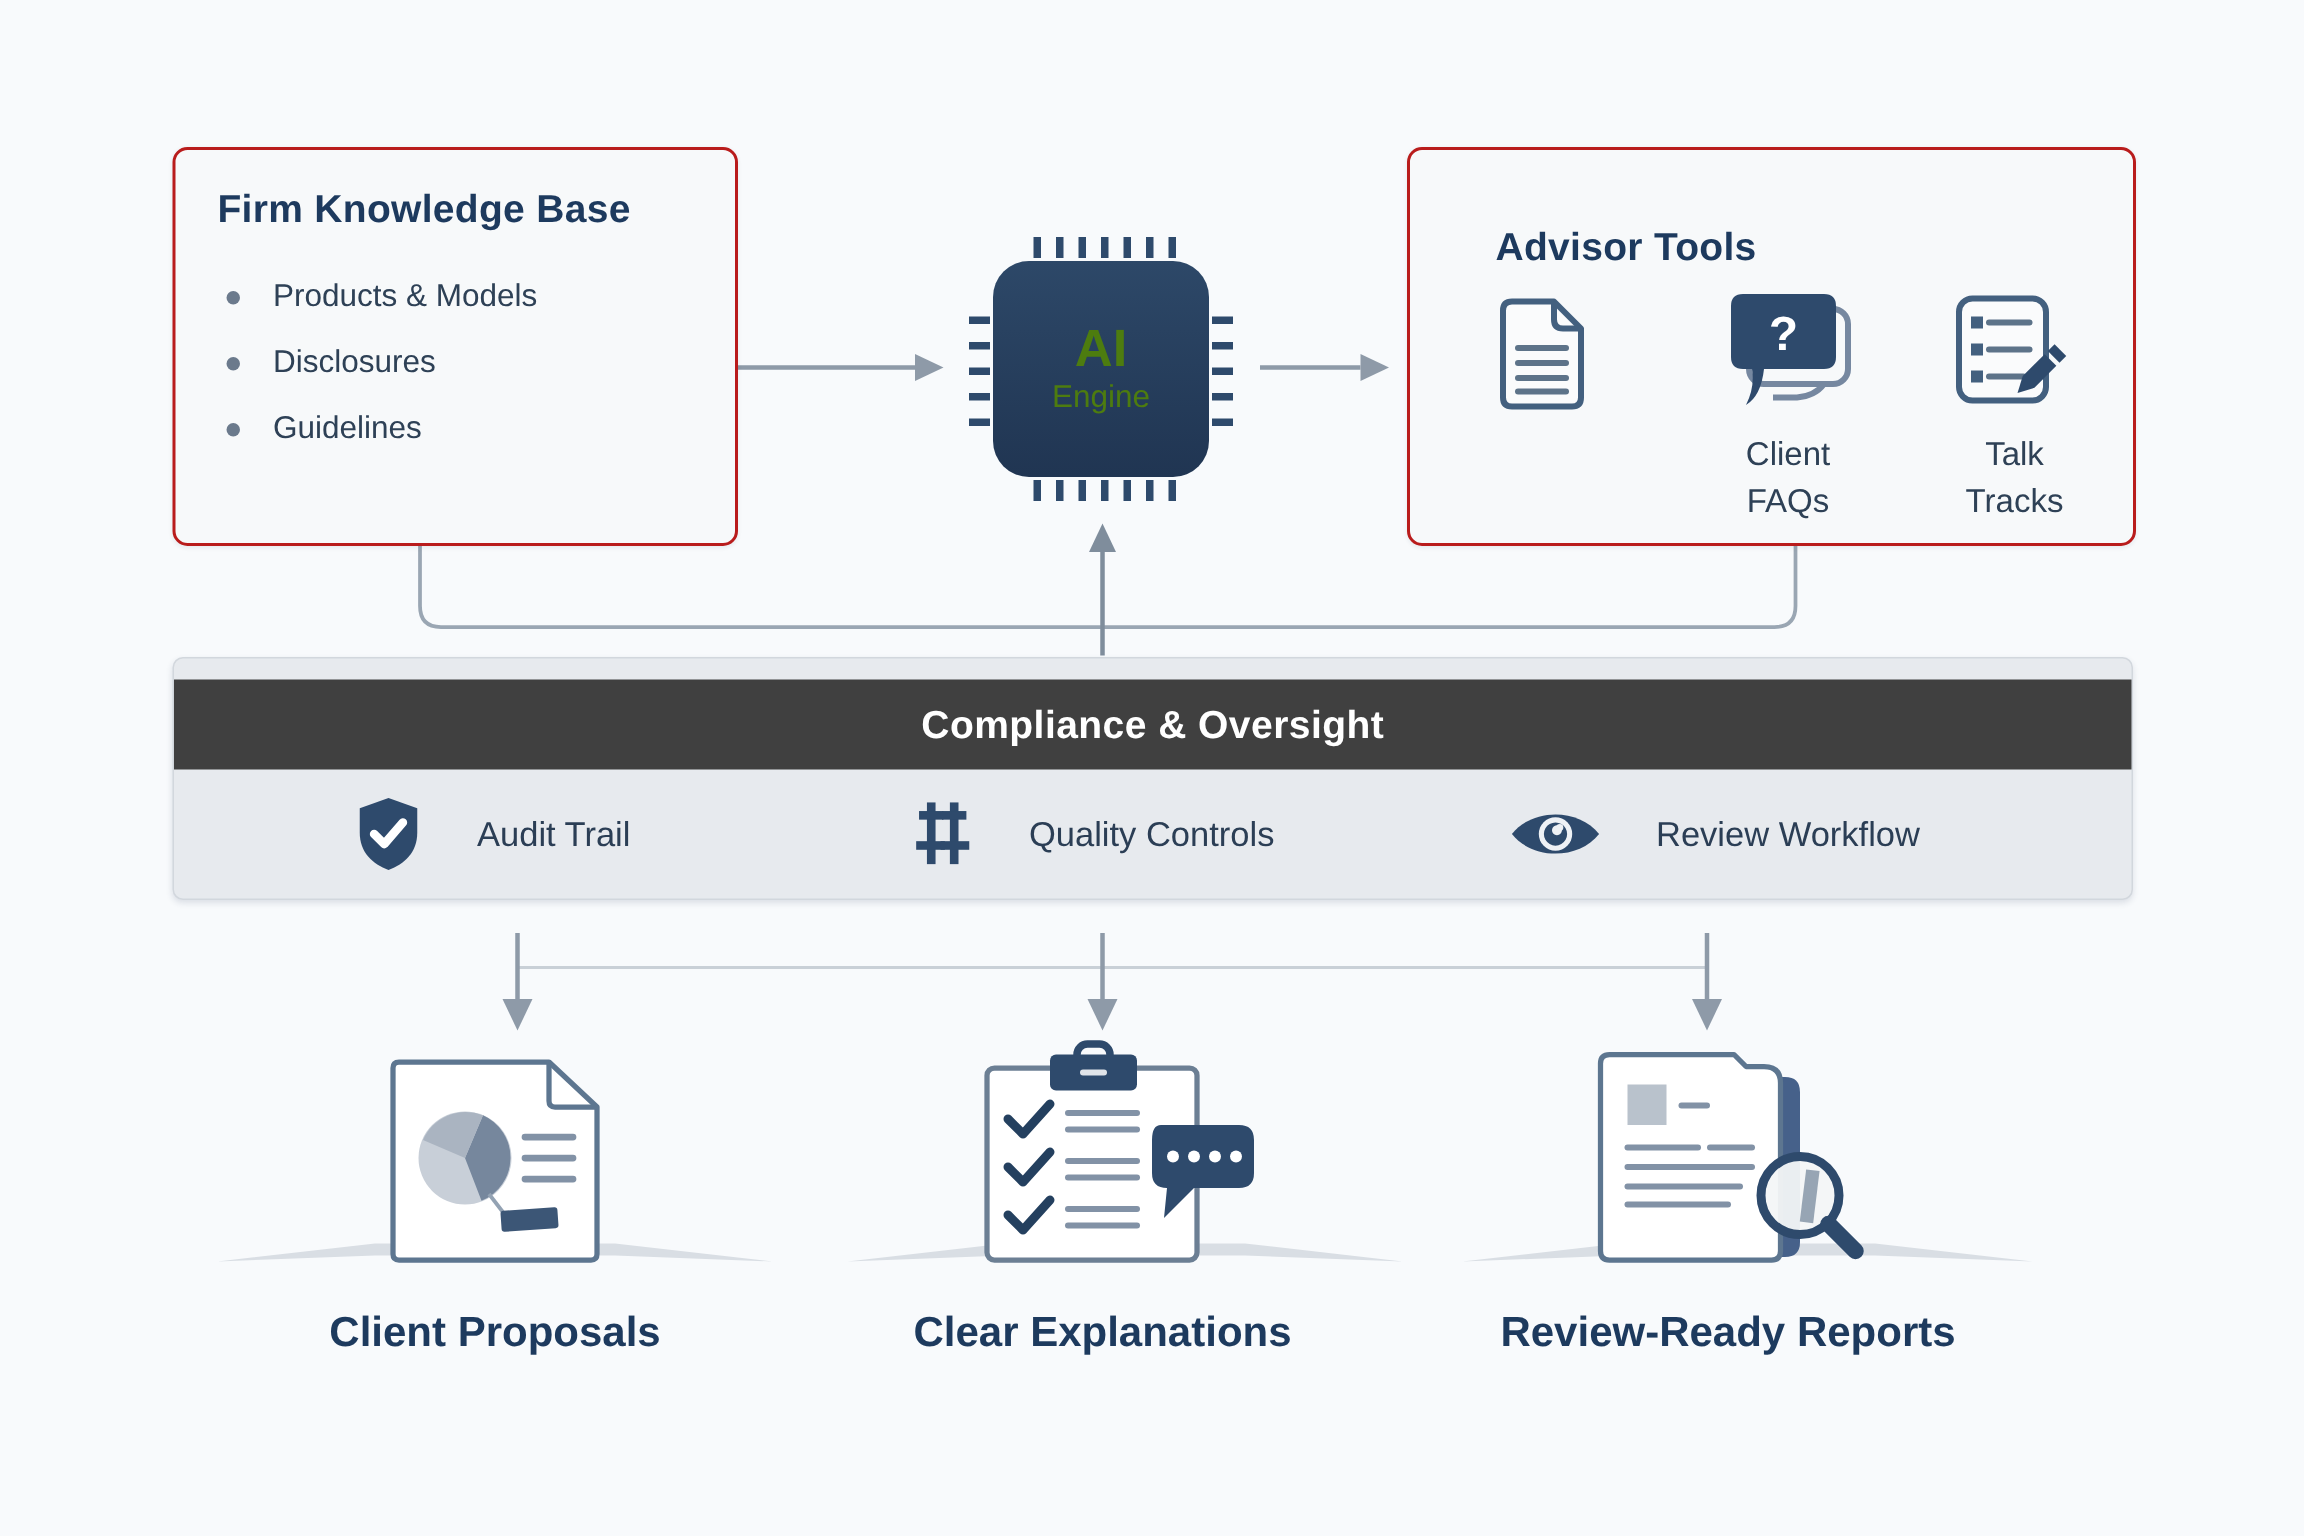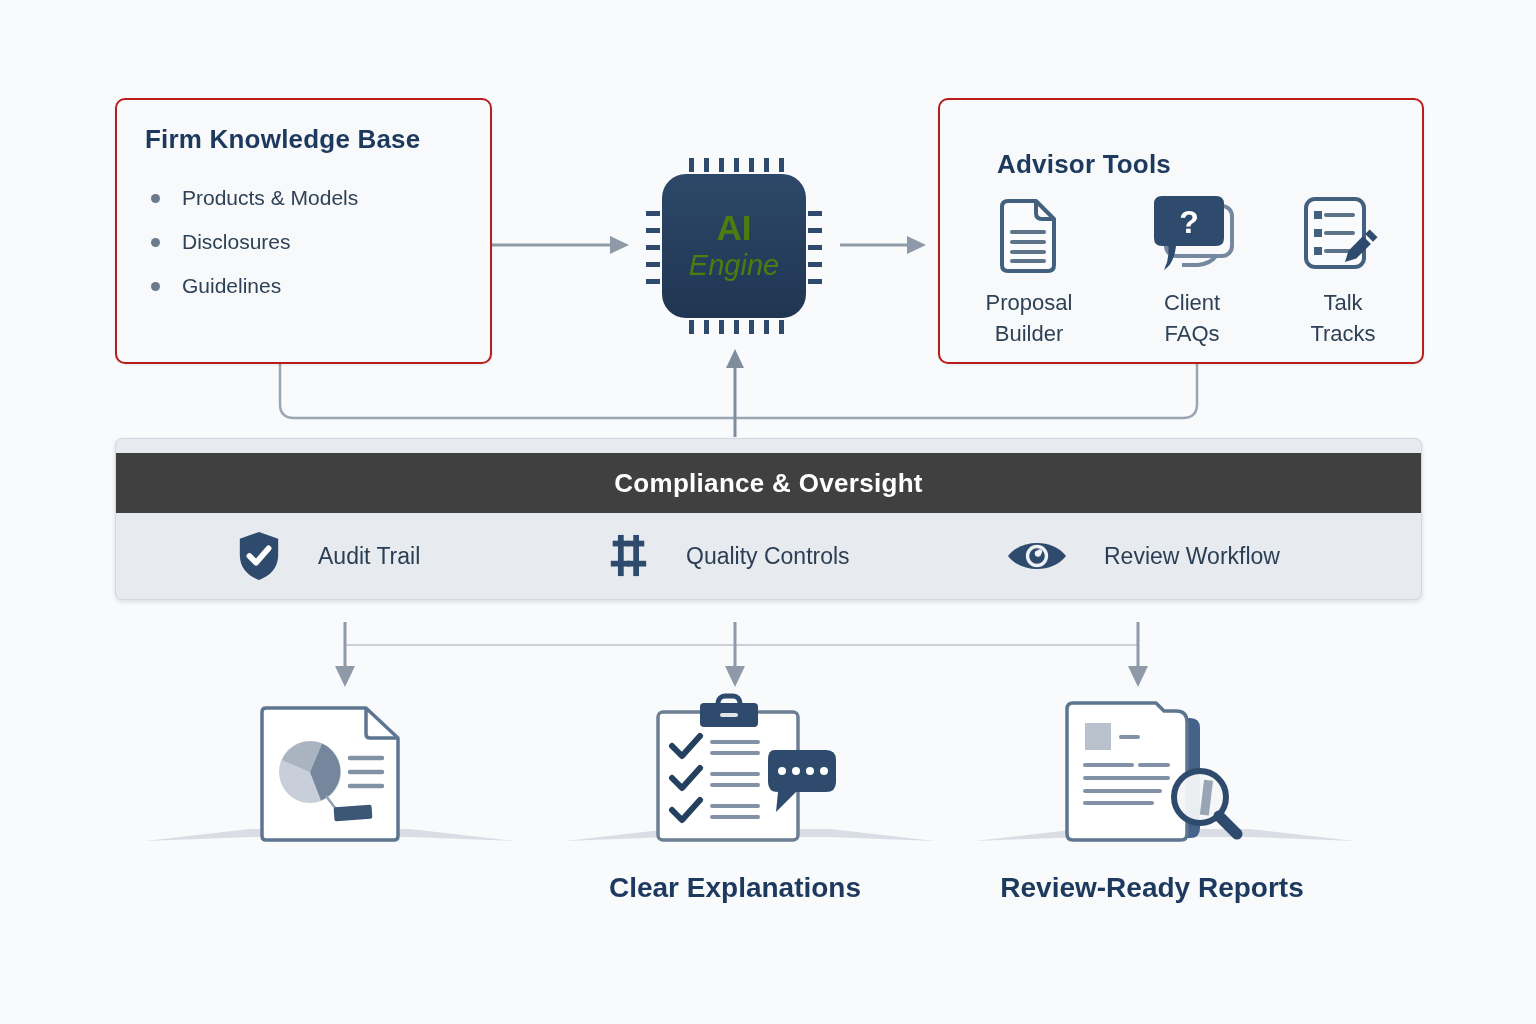--- a/index.html
+++ b/index.html
@@ -15,21 +15,21 @@
   .kb-title{position:absolute;left:28px;top:24px;}
   .kb-list{position:absolute;left:30px;top:72px;list-style:none;margin:4px;padding:0;}
   .kb-list li{display:flex;align-items:center;height:44px;font-size:21px;color:#2e4156;}
   .dot{width:9px;height:9px;border-radius:50%;background:#6b7a8c;margin-right:22px;flex:0 0 auto;}
 
   
   .chip{position:absolute;left:634px;top:146px;width:200px;height:200px;}
   .chip-text{position:absolute;inset:0;display:flex;flex-direction:column;align-items:center;
              justify-content:center;color:#4d7c0f;text-align:center;}
   .chip-line1{font-size:35px;font-weight:700;line-height:1.1;}
-  .chip-line2{font-size:29px;font-weight:400;line-height:1.25;font-style:italic;}
+  .chip-line2{font-size:21px;font-weight:400;line-height:1.25;}
 
   
   .tool{position:absolute;top:92px;width:150px;display:flex;flex-direction:column;align-items:center;}
   .tool-icon{height:82px;display:flex;align-items:flex-end;justify-content:center;}
   .tool-label{margin-top:14px;font-size:22px;line-height:1.4;color:#2e4156;text-align:center;width:110px;}
 
   
   .compliance-card{position:absolute;left:115px;top:438px;width:1305px;height:160px;background:#e7eaee;
                    border:1px solid #d2d7dd;border-radius:7px;box-shadow:0 2px 4px rgba(40,60,90,.14);}
   .compliance-band{position:absolute;left:0;top:14px;width:100%;height:60px;background:#404040;
@@ -138,21 +138,20 @@
           <path d="M12,3 H40 L58,21 V67 Q58,73 52,73 H12 Q6,73 6,67 V9 Q6,3 12,3 Z" fill="#fafbfc" stroke="#43607f" stroke-width="4" stroke-linejoin="round"></path>
           <path d="M40,3 V15 Q40,21 46,21 H58" fill="none" stroke="#43607f" stroke-width="4"></path>
           <g stroke="#5d7389" stroke-width="4" stroke-linecap="round">
             <line x1="16" y1="34" x2="48" y2="34"></line>
               <line x1="16" y1="44" x2="48" y2="44"></line>
             <line x1="16" y1="54" x2="48" y2="54"></line>
               <line x1="16" y1="63" x2="48" y2="63"></line>
           </g>
         </svg>
       </div>
-      <div class="tool-label">Proposal Builder</div>
     </div>
 
     <div class="tool" style="left:177px;">
       <div class="tool-icon">
         <svg width="92" height="82" viewBox="0 0 92 82">
           <rect x="20" y="14" width="66" height="50" rx="10" fill="none" stroke="#7688a0" stroke-width="4"></rect>
           <path d="M70,64 Q64,72 52,73 L36,73" fill="none" stroke="#7688a0" stroke-width="4"></path>
           <path d="M16,4 H70 Q78,4 78,12 V46 Q78,54 70,54 H34 L30,54 Q28,72 18,78 Q24,66 22,54 L16,54 Q8,54 8,46 V12 Q8,4 16,4 Z" fill="#2e4a6c"></path>
           <text x="43" y="41" text-anchor="middle" font-family="Liberation Sans, sans-serif" font-size="32" font-weight="700" fill="#ffffff">?</text>
         </svg>
@@ -236,20 +235,21 @@
       <path d="M170,82 L182,53.5 A31,31 0 0 0 142,70 Z" fill="#aab4c1"></path>
       <g stroke="#8292a6" stroke-width="4.5" stroke-linecap="round">
         <line x1="210" y1="68" x2="242" y2="68"></line>
         <line x1="210" y1="82" x2="242" y2="82"></line>
         <line x1="210" y1="96" x2="242" y2="96"></line>
       </g>
       <line x1="186" y1="106" x2="196" y2="119" stroke="#93a2b3" stroke-width="2.5"></line>
       <rect x="194" y="116" width="38" height="14" rx="2" fill="#3c5676" transform="rotate(-4 213 123)"></rect>
     </svg>
   </div>
+  <div class="output-label" style="left:130px;width:400px;">Client Proposals</div>
 
   <div class="abs" style="left:560px;top:690px;width:380px;height:170px;">
     <svg width="380" height="170" viewBox="0 0 380 170">
       <polygon points="5,151 110,139 270,139 375,151 270,147 110,147" fill="#d9dee4"></polygon>
       <rect x="98" y="22" width="140" height="128" rx="5" fill="#ffffff" stroke="#6c7f94" stroke-width="3.5"></rect>
       <rect x="158" y="6" width="22" height="14" rx="7" fill="none" stroke="#2e4a6c" stroke-width="5"></rect>
       <rect x="140" y="13" width="58" height="24" rx="4" fill="#2e4a6c"></rect>
       <rect x="160" y="23" width="18" height="4" rx="2" fill="#ffffff" opacity=".85"></rect>
       <g stroke="#24405f" stroke-width="6" stroke-linecap="round" stroke-linejoin="round" fill="none">
         <polyline points="112,56 122,66 140,46"></polyline>

